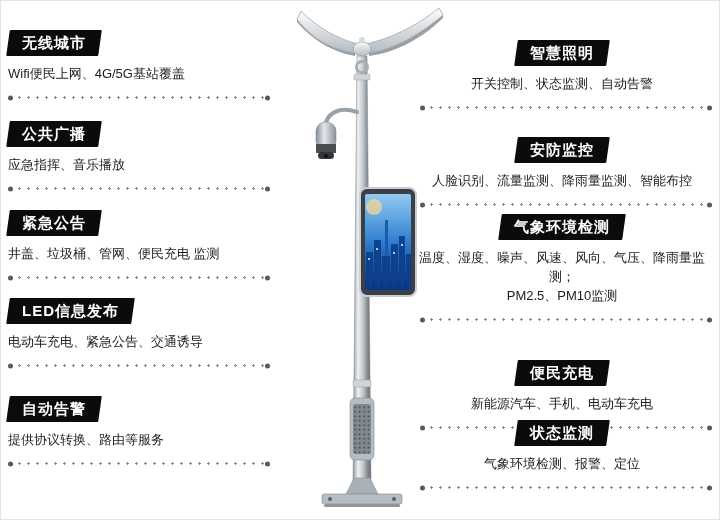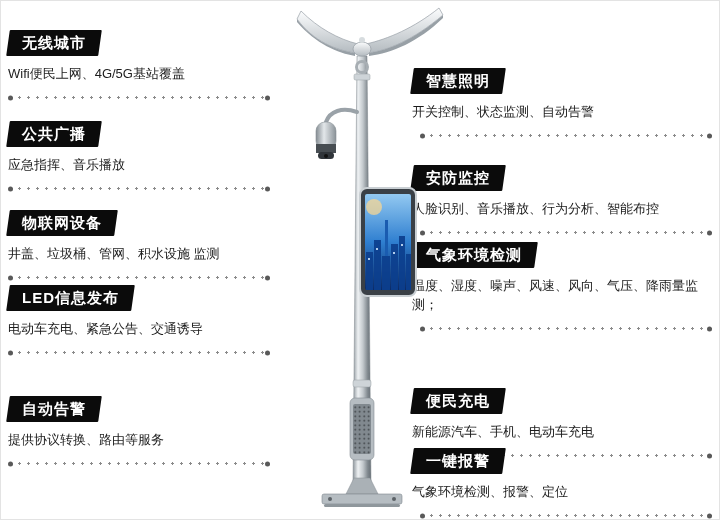--- a/index.html
+++ b/index.html
@@ -10,21 +10,21 @@
     font-family:"Liberation Sans","DejaVu Sans",sans-serif;
     overflow:hidden;
   }
   .frame {
     position:absolute; inset:0;
     border:1px solid #e3e3e3;
     pointer-events:none;
   }
   .feature { position:absolute; }
   .feature.left  { left:8px;  width:280px; text-align:left; }
-  .feature.right { right:8px; width:300px; text-align:left;margin-top:28px; }
+  .feature.right { right:8px; width:300px; text-align:center; }
 
   .ftitle {
     display:inline-block;
     position:relative;
     padding:4px 14px 5px;
     font-size:15px;
     font-weight:bold;
     letter-spacing:1px;
     color:#ffffff;
     line-height:17px;
@@ -81,63 +81,64 @@
   <div class="dots"></div>
 </div>
 
 <div class="feature left" style="top:121px">
   <div class="ftitle"><span class="t">公共广播</span></div>
   <div class="fdesc">应急指挥、音乐播放</div>
   <div class="dots"></div>
 </div>
 
 <div class="feature left" style="top:210px">
-  <div class="ftitle"><span class="t">物联网设备</span></div>
-  <div class="fdesc">井盖、垃圾桶、管网、积水设施 监测</div>
-  <div class="dots"></div>
-</div>
-
-<div class="feature left" style="top:285px">
+  <div class="ftitle"><span class="t">紧急公告</span></div>
+  <div class="fdesc">井盖、垃圾桶、管网、便民充电 监测</div>
+  <div class="dots"></div>
+</div>
+
+<div class="feature left" style="top:298px">
   <div class="ftitle"><span class="t">LED信息发布</span></div>
   <div class="fdesc">电动车充电、紧急公告、交通诱导</div>
   <div class="dots"></div>
 </div>
 
 <div class="feature left" style="top:396px">
   <div class="ftitle"><span class="t">自动告警</span></div>
   <div class="fdesc">提供协议转换、路由等服务</div>
   <div class="dots"></div>
 </div>
 
 <div class="feature right" style="top:40px">
   <div class="ftitle"><span class="t">智慧照明</span></div>
   <div class="fdesc">开关控制、状态监测、自动告警</div>
   <div class="dots"></div>
 </div>
 
 <div class="feature right" style="top:137px">
   <div class="ftitle"><span class="t">安防监控</span></div>
-  <div class="fdesc">人脸识别、音乐播放、行为分析、智能布控</div>
+  <div class="fdesc">人脸识别、流量监测、降雨量监测、智能布控</div>
   <div class="dots"></div>
 </div>
 
 <div class="feature right" style="top:214px">
   <div class="ftitle"><span class="t">气象环境检测</span></div>
   <div class="fdesc">温度、湿度、噪声、风速、风向、气压、降雨量监测；</div>
+  <div class="fdesc" style="margin-top:0">PM2.5、PM10监测</div>
   <div class="dots"></div>
 </div>
 
 <div class="feature right" style="top:360px">
   <div class="ftitle"><span class="t">便民充电</span></div>
   <div class="fdesc">新能源汽车、手机、电动车充电</div>
   <div class="dots"></div>
 </div>
 
 <div class="feature right" style="top:420px">
-  <div class="ftitle"><span class="t">一键报警</span></div>
+  <div class="ftitle"><span class="t">状态监测</span></div>
   <div class="fdesc">气象环境检测、报警、定位</div>
   <div class="dots"></div>
 </div>
 
 <div class="pole-wrap">
   <svg width="200" height="520" viewBox="0 0 200 520">
     <defs>
       <linearGradient id="poleGrad" x1="0" y1="0" x2="1" y2="0">
         <stop offset="0" stop-color="#8f979d"></stop>
         <stop offset="0.28" stop-color="#eef1f3"></stop>

